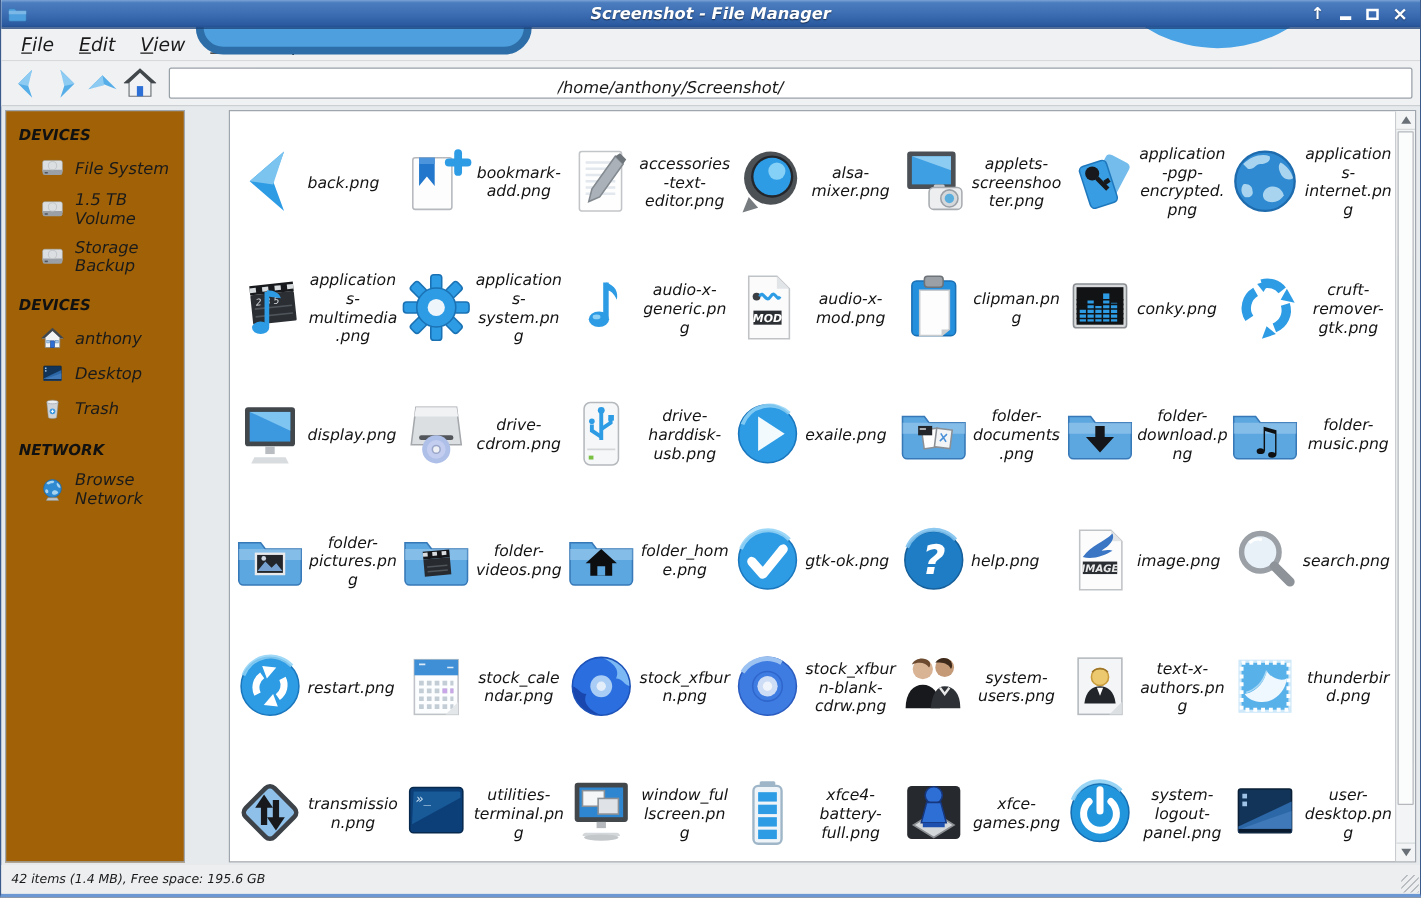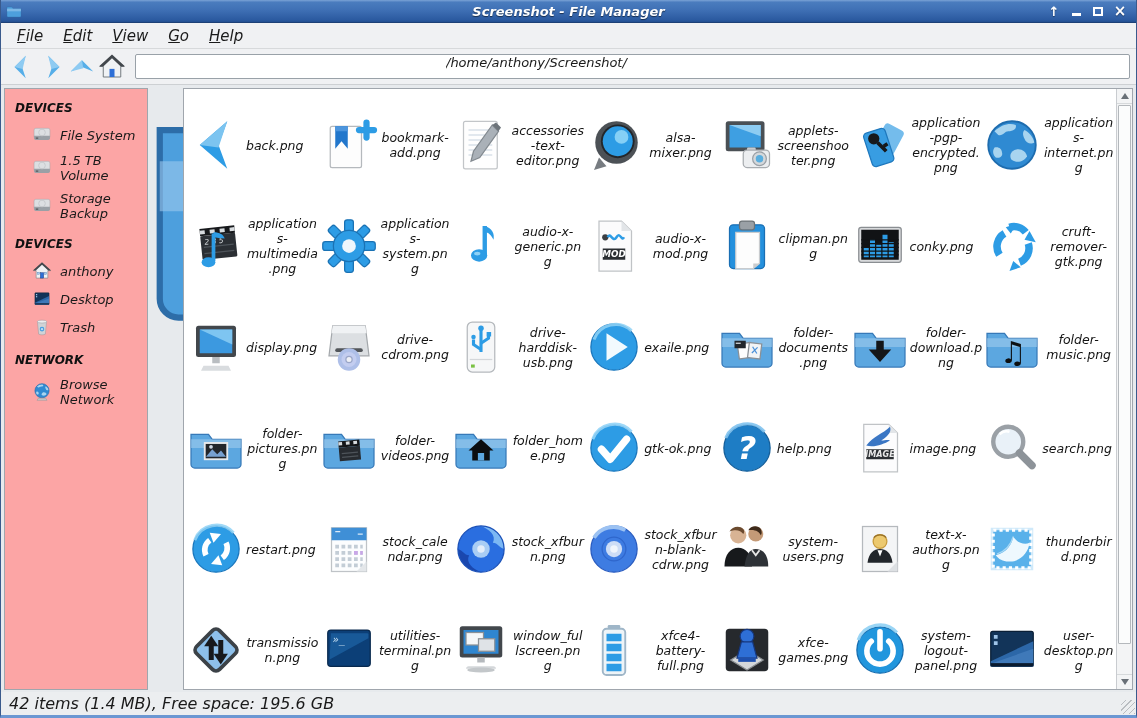--- a/index.html
+++ b/index.html
@@ -41,30 +41,30 @@
   .menu-item u{text-decoration:underline;}
   
   .toolbar{
     height:36px;background:#f0f1f3;border-bottom:1px solid #cdd0d3;
     display:flex;align-items:center;padding:0 6px;
   }
   .tool-btn{width:30px;height:28px;display:flex;align-items:center;justify-content:center;border-radius:3px;}
   .tool-btn svg{width:21px;height:21px;display:block;}
   .path-entry{
     flex:1;height:25px;margin-left:8px;background:#fff;border:1px solid #99a1a8;border-radius:2px;
-    display:flex;align-items:flex-start;padding:0 5px;font-size:13px;color:#1a1a1a;gap:5px;
+    display:flex;align-items:flex-end;padding:0 5px;font-size:13px;color:#1a1a1a;gap:5px;
   }
   .path-entry .small-folder svg{width:16px;height:16px;display:block;}
   .path-text{flex:1;white-space:nowrap;overflow:hidden;}
   .reload-btn svg{width:18px;height:18px;display:block;}
   
   .body-area{position:absolute;top:86px;left:0;right:0;bottom:23px;}
   .sidebar{
     position:absolute;left:3px;top:2px;bottom:2px;width:144px;
-    background:#fca5a5;border:1px solid #a0a6ad;overflow:hidden;font-size:13px;color:#1a1a1a;
+    background:#a16207;border:1px solid #a0a6ad;overflow:hidden;font-size:13px;color:#1a1a1a;
   }
   .side-section-title{font-weight:bold;font-size:12px;padding:12px 8px 6px 10px;color:#111;}
   .side-item{display:flex;align-items:center;gap:8px;padding:4px 4px 4px 27px;}
   .side-item svg{width:20px;height:20px;display:block;flex:none;}
   
   .main{
     position:absolute;left:182px;top:2px;right:3px;bottom:2px;
     background:#fff;border:1px solid #a0a6ad;overflow:hidden;
   }
   .grid{
@@ -83,21 +83,21 @@
   .scrollbar{position:absolute;top:0;bottom:0;right:0;width:16px;background:#f3f4f5;border-left:1px solid #c9ccd0;}
   .sb-btn{position:absolute;left:0;right:0;height:15px;display:flex;align-items:center;justify-content:center;background:#f3f4f5;}
   .sb-btn.up{top:0;border-bottom:1px solid #d6d9db;}
   .sb-btn.down{bottom:0;border-top:1px solid #d6d9db;}
   .tri-up{width:0;height:0;border-left:4px solid transparent;border-right:4px solid transparent;border-bottom:6px solid #697077;}
   .tri-down{width:0;height:0;border-left:4px solid transparent;border-right:4px solid transparent;border-top:6px solid #697077;}
   .sb-thumb{position:absolute;left:1px;right:1px;top:16px;bottom:45px;background:#fbfcfc;border:1px solid #b4b8bc;border-radius:1px;}
   
   .statusbar{
     position:absolute;left:0;right:0;bottom:0;height:23px;background:#eceef0;
-    display:flex;align-items:center;padding-left:8px;font-size:16px;color:#1a1a1a;
+    display:flex;align-items:center;padding-left:8px;font-size:10px;color:#1a1a1a;
   }
   .resize-grip{
     position:absolute;right:1px;bottom:1px;width:14px;height:14px;
     background:repeating-linear-gradient(135deg,transparent 0 3px,#b9bdc1 3px 4px);
   }
 </style>
 </head>
 <body>
 
 <div class="window">

